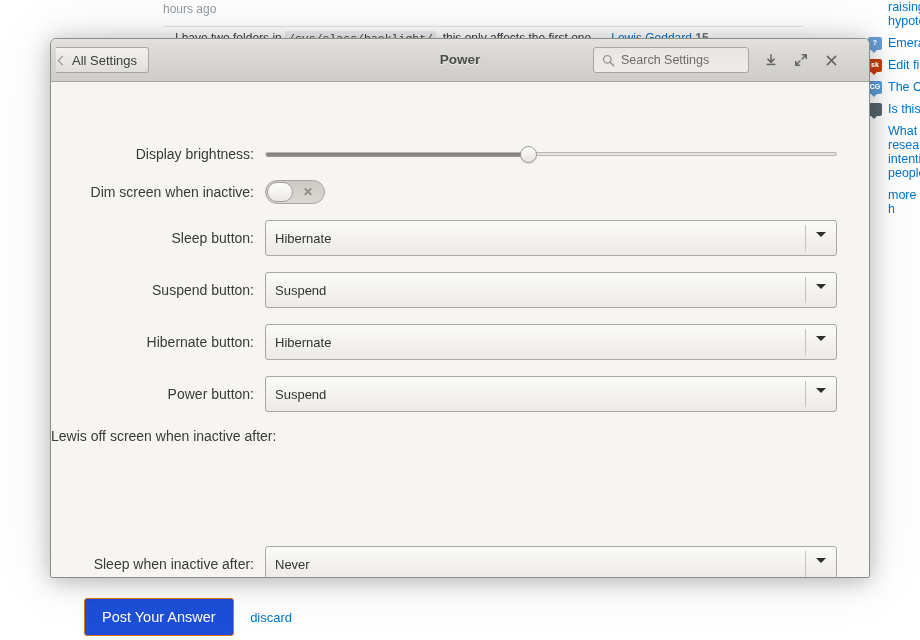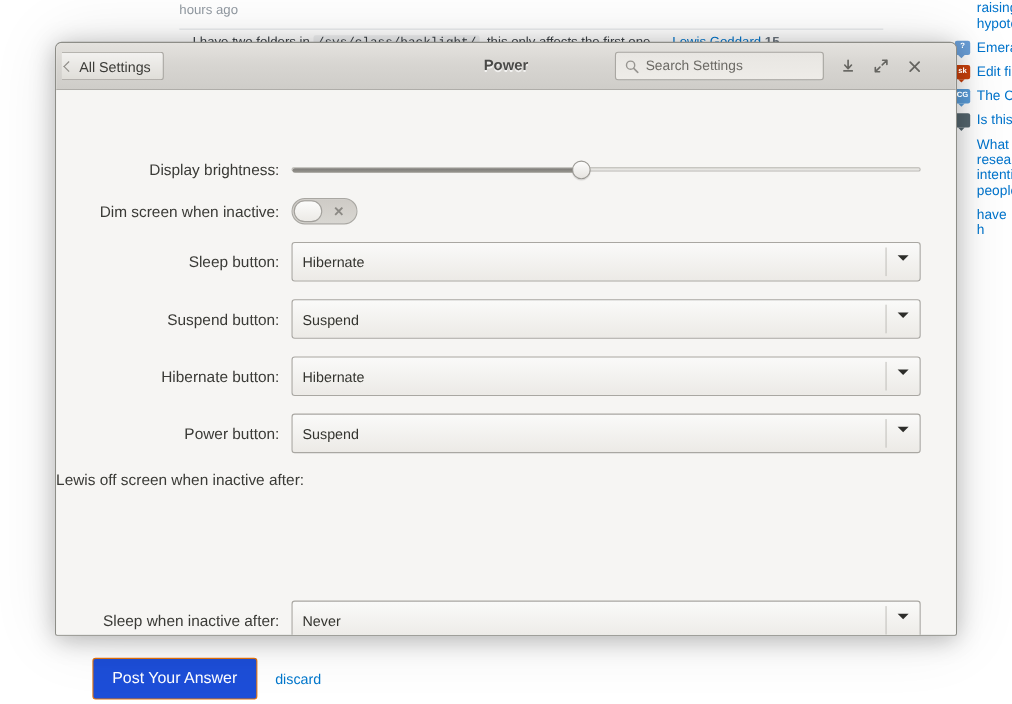--- a/index.html
+++ b/index.html
@@ -213,21 +213,21 @@
     font-weight: bold;
     color: #4a4a48;
     text-shadow: 0 1px 0 rgba(255,255,255,0.7);
   }
 
   
   #search-box {
     position: absolute;
     right: 120px;
     top: 8px;
-    width: 190px;
+    width: 156px;
     height: 26px;
     background: linear-gradient(to bottom, #e8e6e2, #eeece8);
     border: 1px solid #a9a7a2;
     border-radius: 3px;
     display: flex;
     align-items: center;
     padding-left: 8px;
     cursor: text;
   }
   #search-icon { flex: 0 0 auto; margin-right: 6px; opacity: 0.55; }
@@ -408,21 +408,21 @@
       <span>The Co</span>
     </div>
     <div class="hot-item">
       <span class="se-badge b4"><span></span></span>
       <span>Is this</span>
     </div>
     <div class="hot-item wrap">
       <span class="se-badge b5"><span></span></span>
       <span>What s research intentio people</span>
     </div>
-    <div class="hot-more">have h</div>
+    <div class="hot-more">more h</div>
   </div>
 
   <div id="answer-bar">
     <div id="post-answer-btn">Post Your Answer</div>
     <div id="discard-link">discard</div>
   </div>
 </div>
 
 <div id="settings-window">
 

